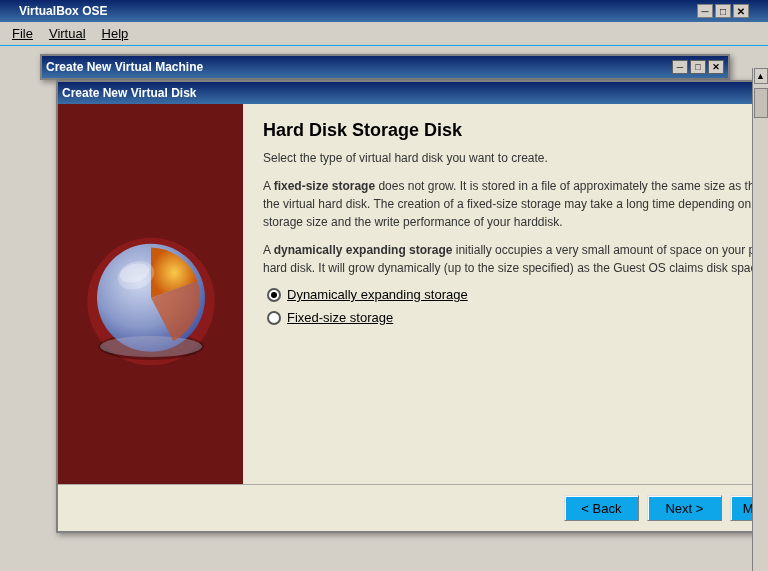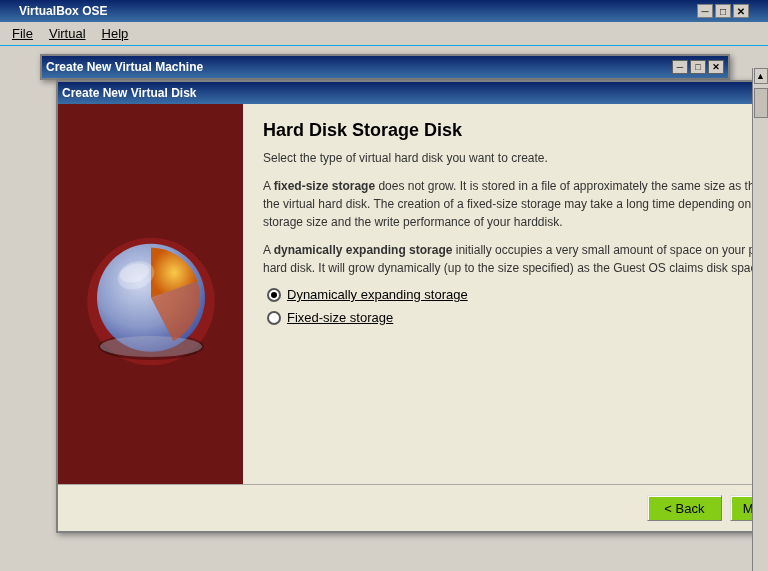--- a/index.html
+++ b/index.html
@@ -224,21 +224,21 @@
       display: flex;
       justify-content: flex-end;
       padding: 10px 16px;
       gap: 8px;
       background: #ece9d8;
     }
 
     .dialog-button {
       min-width: 75px;
       height: 26px;
-      background: #84cc16;
+      background: #0ea5e9;
       border: 1px solid #808080;
       border-top-color: #ddd;
       border-left-color: #ddd;
       font-size: 13px;
       cursor: pointer;
       padding: 2px 12px;
       box-shadow: 1px 1px 0 #fff inset;
       display: flex;
       align-items: center;
       justify-content: center;
@@ -363,20 +363,21 @@
               <span class="radio-label">Fixed-size storage</span>
             </label>
           </div>
         </div>
       </div>
 
       <div class="dialog-divider"></div>
 
       <div class="button-bar">
         <button class="dialog-button">&lt; Back</button>
+        <button class="dialog-button">Next &gt;</button>
         <button class="dialog-button">Machine</button>
       </div>
     </div>
   </div>
 
   <div class="scrollbar">
     <div style="width:14px;height:16px;background:#d4d0c8;border:1px solid #808080;display:flex;align-items:center;justify-content:center;font-size:9px;">▲</div>
     <div style="width:14px;height:30px;background:#c4c0b8;border:1px solid #808080;margin-top:4px;"></div>
 
   </div>

